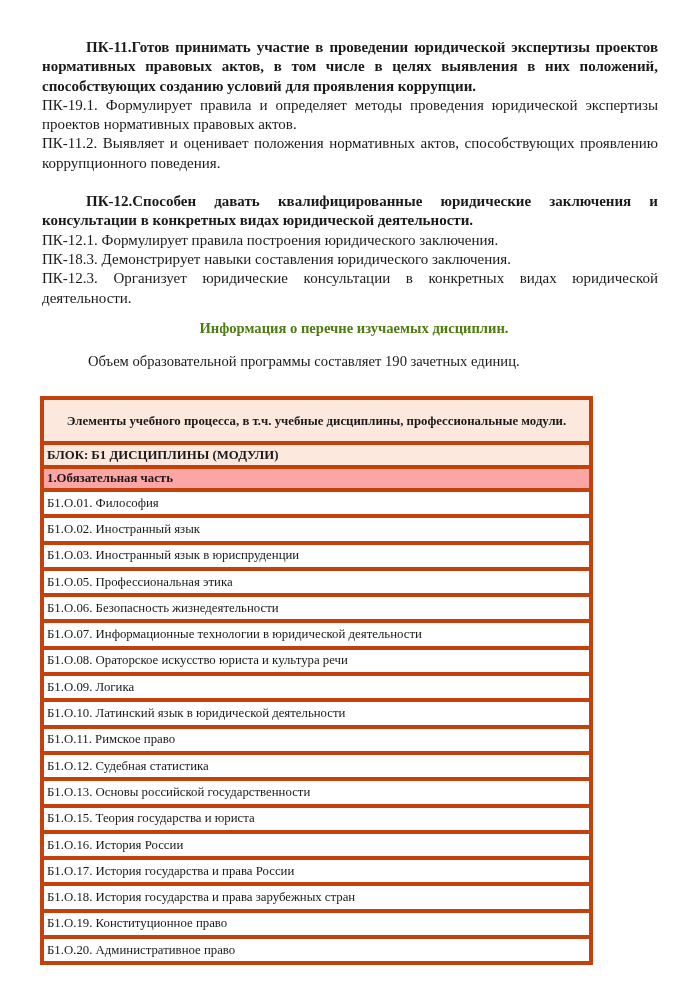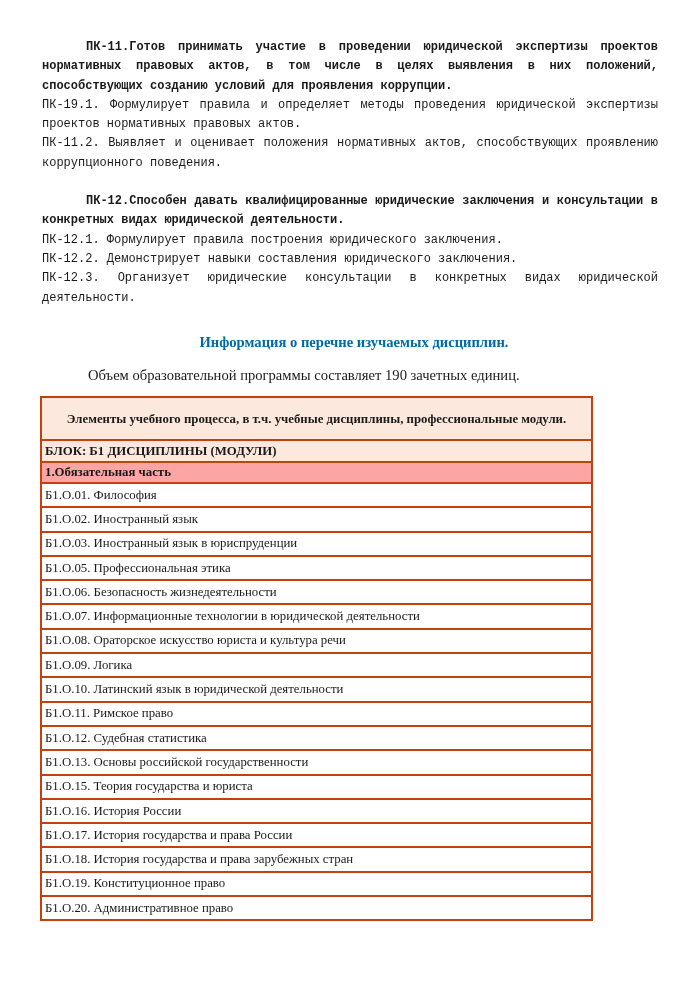--- a/index.html
+++ b/index.html
@@ -3,56 +3,56 @@
 <meta charset="utf-8">
 <style>
   html, body { margin: 0; padding: 0; background: #ffffff; }
   body {
     width: 700px; height: 990px; position: relative; overflow: hidden;
     font-family: "Liberation Serif", "DejaVu Serif", serif; color: #1a1a1a;
   }
   .page { position: absolute; left: 42px; top: 38px; width: 616px; }
   p { margin: 0; }
   .para {
-    font-size: 12px; line-height: 19.3px; text-align: justify; font-family: Liberation Mono, monospace;
+    font-size: 15px; line-height: 19.3px; text-align: justify;
   }
   .bold { font-weight: bold; }
   .indent { text-indent: 44px; }
   .gap { height: 19px; }
   .section-title {
-    color: #0369a1; font-weight: bold; font-size: 14.6px; text-align: center;
-    margin-top: 26px; margin-left: 8px;
+    color: #4d7c0f; font-weight: bold; font-size: 14.6px; text-align: center;
+    margin-top: 12px; margin-left: 8px;
   }
   .volume {
     font-size: 14.6px; margin-top: 16px; padding-left: 46px;
   }
   table.curr {
     position: absolute; left: 40px; top: 396px; width: 553px;
     border-collapse: collapse; border: 1px solid #a9bccd;
   }
   table.curr td {
-    border: 2px solid #c2410c; padding: 0 3px; vertical-align: middle;
+    border: 4px solid #c2410c; padding: 0 3px; vertical-align: middle;
     font-size: 12.8px; height: 22.3px; line-height: 15px;
   }
   .hdr td { background: #fce8dc; font-weight: bold; text-align: center; font-size: 14.2px; height: 41px !important; line-height: 18px !important; }
   .blk td { background: #fce8dc; font-weight: bold; font-size: 15.2px; height: 20px !important; }
   .sub td { background: #fca5a5; font-weight: bold; font-size: 14.2px; height: 19px !important; }
   .row td { background: #ffffff; margin-left: 9px; }
 </style>
 </head>
 <body>
 
 <div class="page">
   <p class="para bold indent">ПК-11.Готов принимать  участие в проведении юридической экспертизы проектов нормативных правовых актов, в том числе в целях выявления в них положений, способствующих созданию  условий для проявления коррупции.</p>
   <p class="para">ПК-19.1. Формулирует правила и определяет методы проведения юридической экспертизы проектов нормативных правовых актов.</p>
   <p class="para">ПК-11.2. Выявляет и оценивает положения нормативных актов, способствующих проявлению коррупционного поведения.</p>
   <div class="gap"></div>
   <p class="para bold indent">ПК-12.Способен давать квалифицированные юридические заключения и консультации в конкретных видах юридической деятельности.</p>
   <p class="para">ПК-12.1. Формулирует правила построения юридического заключения.</p>
-  <p class="para">ПК-12.2. Демонстрирует навыки составления юридического заключения.</p>
+  <p class="para">ПК-18.3. Демонстрирует навыки составления юридического заключения.</p>
   <p class="para">ПК-12.3. Организует юридические консультации в конкретных видах юридической деятельности.</p>
   <p class="section-title">Информация о перечне изучаемых дисциплин.</p>
   <p class="volume">Объем образовательной программы составляет  190 зачетных единиц.</p>
 </div>
 
 <table class="curr">
   <tbody>
     <tr class="hdr">
       <td>Элементы учебного процесса, в т.ч. учебные дисциплины, профессиональные модули.</td>
     </tr>

